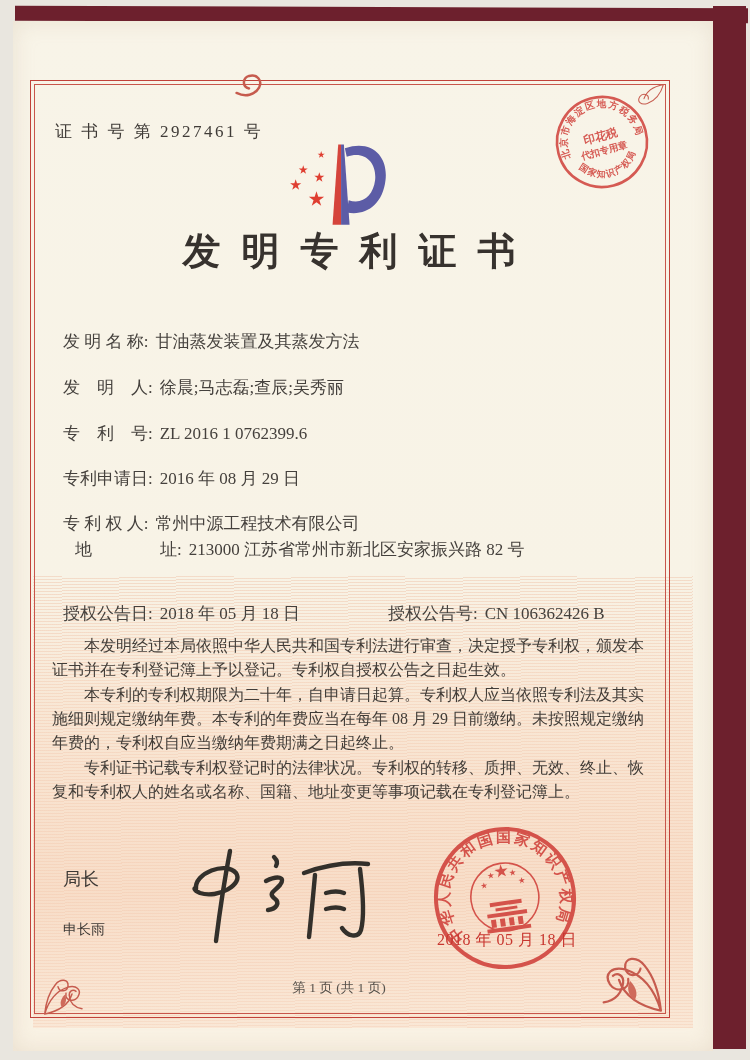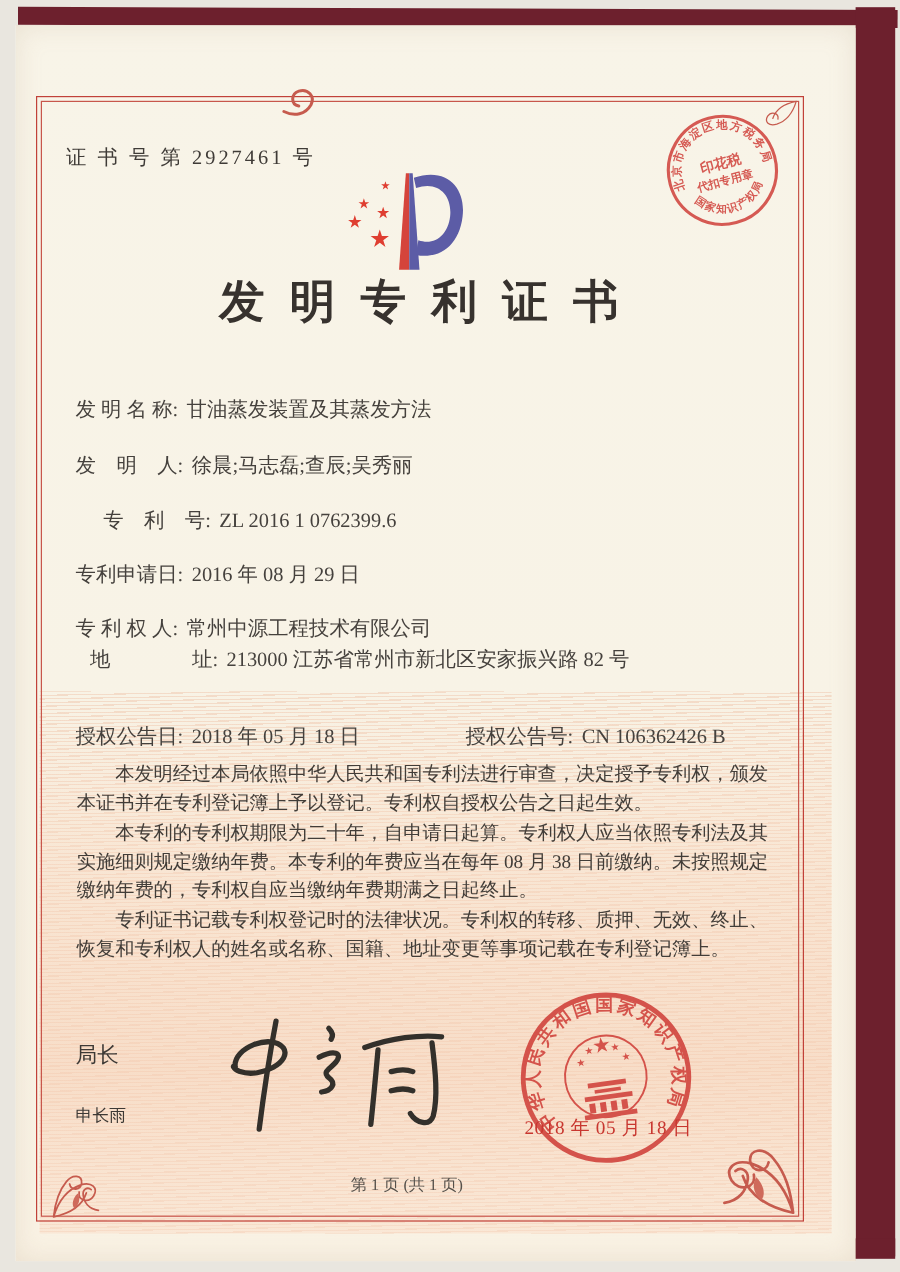--- a/index.html
+++ b/index.html
@@ -19,21 +19,21 @@
   .frame{position:absolute;left:17px;top:59px;width:638px;height:936px;border:1.6px solid #c14139;}
   .frame-inner{position:absolute;inset:3px;border:1px solid #c8564b;}
   .cert-no{position:absolute;left:42px;top:99px;font-size:17px;letter-spacing:2.5px;color:#3f3b37;}
   .logo{position:absolute;left:277px;top:119px;}
   .title{position:absolute;left:17px;top:205px;width:638px;text-align:center;
     font-size:38px;font-weight:600;color:#37322e;letter-spacing:21px;padding-left:21px;box-sizing:border-box;}
   .frow{position:absolute;left:50px;font-size:17px;color:#45413d;white-space:nowrap;}
   .fvalue{margin-left:7px;}
   .grant2{position:absolute;left:325px;top:0;}
   .bodytext{position:absolute;left:35px;top:612px;width:614px;font-size:16px;line-height:24px;color:#423d38;}
-  .bodytext p{margin:1px 16px;text-indent:2em;}
+  .bodytext p{margin:1px 4px;text-indent:2em;}
   .signer-title{position:absolute;left:50px;top:846px;font-size:18px;color:#3d3935;}
   .signer-name{position:absolute;left:50px;top:900px;font-size:14px;color:#3d3935;}
   .signature{position:absolute;left:155px;top:822px;}
   .sig-stroke{fill:none;stroke:#33302b;stroke-width:4.4;stroke-linecap:round;stroke-linejoin:round;}
   .tax-seal{position:absolute;left:539px;top:71px;transform:rotate(-15deg);opacity:.85;}
   .office-seal{position:absolute;left:417px;top:802px;transform:rotate(-8deg);opacity:.88;}
   .seal-red{fill:#d0403a;}
   .seal-stroke{fill:none;stroke:#d0403a;}
   .seal-text{fill:#d0403a;font-weight:700;font-family:"Liberation Serif","DejaVu Serif",serif;}
   .seal-date{position:absolute;left:424px;top:909px;width:160px;font-size:16px;letter-spacing:.5px;
@@ -96,42 +96,42 @@
     </svg>
 
     <div class="title">发明专利证书</div>
 
     <div class="frow" style="top:355px;">
       <span>发　明　人:</span><span class="fvalue">徐晨;马志磊;查辰;吴秀丽</span>
     </div>
     <div class="frow" style="top:309px;">
       <span>发 明 名 称:</span><span class="fvalue">甘油蒸发装置及其蒸发方法</span>
     </div>
-    <div class="frow" style="top:401px;margin-left:23px;">
+    <div class="frow" style="top:401px;">
       <span>专　利　号:</span><span class="fvalue">ZL 2016 1 0762399.6</span>
     </div>
     <div class="frow" style="top:446px;">
       <span>专利申请日:</span><span class="fvalue">2016 年 08 月 29 日</span>
     </div>
     <div class="frow" style="top:491px;">
       <span>专 利 权 人:</span><span class="fvalue">常州中源工程技术有限公司</span>
     </div>
     <div class="frow" style="top:517px;margin-left:12px;">
       <span>地　　　　址:</span><span class="fvalue">213000 江苏省常州市新北区安家振兴路 82 号</span>
     </div>
     <div class="frow" style="top:581px;width:600px;">
       <span>授权公告日:</span><span class="fvalue">2018 年 05 月 18 日</span>
       <span class="grant2">
         <span>授权公告号:</span><span class="fvalue">CN 106362426 B</span>
       </span>
     </div>
 
     <div class="bodytext">
       <p>本发明经过本局依照中华人民共和国专利法进行审查，决定授予专利权，颁发本证书并在专利登记簿上予以登记。专利权自授权公告之日起生效。</p>
-      <p>本专利的专利权期限为二十年，自申请日起算。专利权人应当依照专利法及其实施细则规定缴纳年费。本专利的年费应当在每年 08 月 38 日前缴纳。未按照规定缴纳年费的，专利权自应当缴纳年费期满之日起终止。</p>
+      <p>本专利的专利权期限为二十年，自申请日起算。专利权人应当依照专利法及其实施细则规定缴纳年费。本专利的年费应当在每年 08 月 29 日前缴纳。未按照规定缴纳年费的，专利权自应当缴纳年费期满之日起终止。</p>
       <p>专利证书记载专利权登记时的法律状况。专利权的转移、质押、无效、终止、恢复和专利权人的姓名或名称、国籍、地址变更等事项记载在专利登记簿上。</p>
     </div>
 
     <div class="signer-title">局长</div>
     <div class="signer-name">申长雨</div>
     <svg class="signature" width="215" height="105" viewBox="0 0 215 105">
       <path class="sig-stroke" d="M62 8 C 57 34 52 66 48 98"></path>
       <path class="sig-stroke" d="M28 46 C 26 30 58 18 68 30 C 76 41 50 56 32 50 C 25 47 26 44 28 46"></path>
       <path class="sig-stroke" d="M106 14 C 109 17 110 20 108 23"></path>
       <path class="sig-stroke" d="M98 38 C 110 32 118 34 112 42 C 107 48 100 50 106 55 C 113 60 108 66 100 67"></path>

